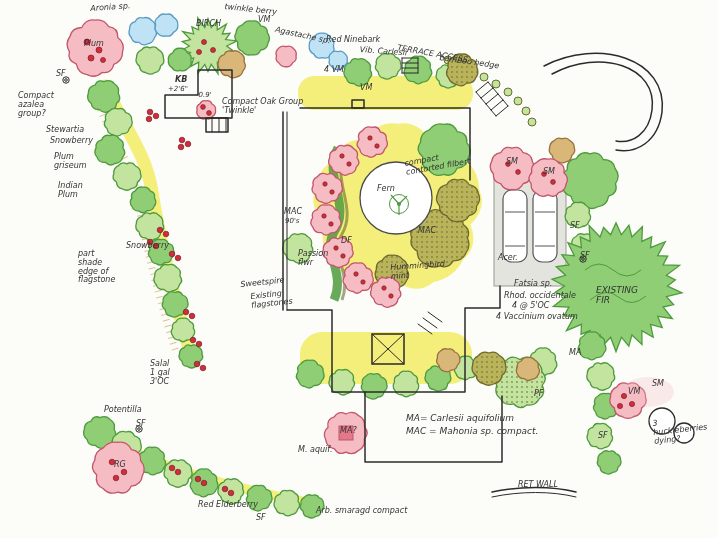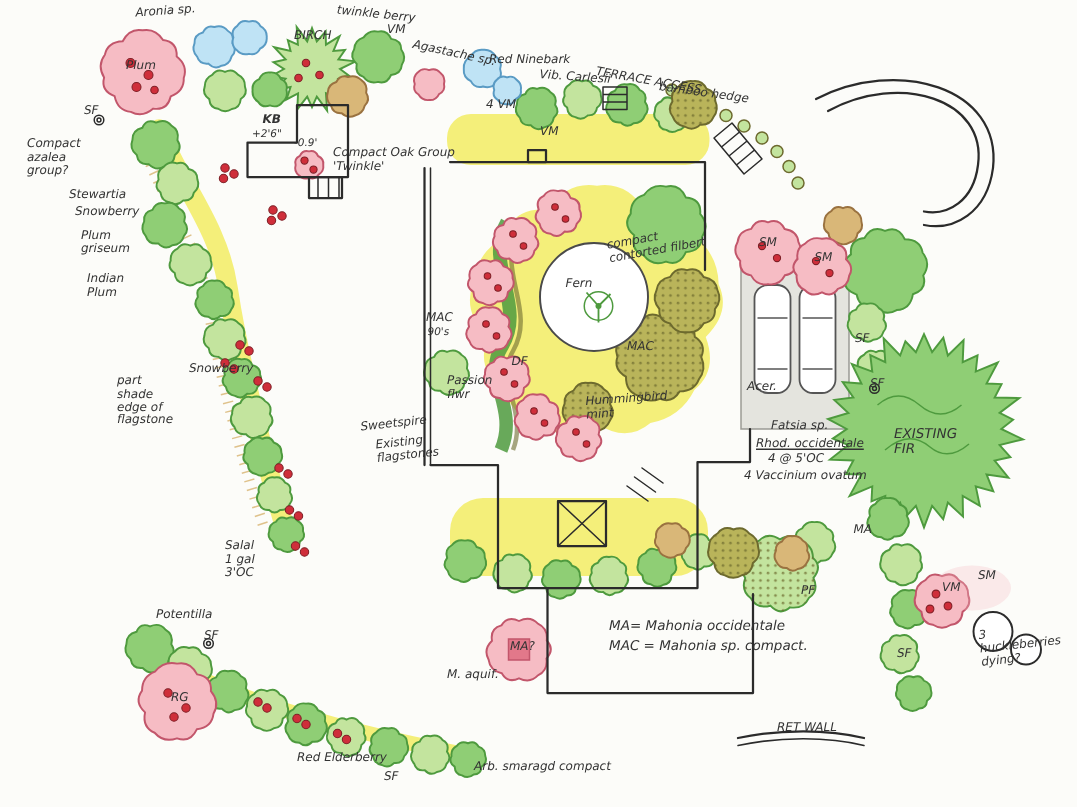--- a/index.html
+++ b/index.html
@@ -317,30 +317,30 @@
 edge of
 flagstone</div>
       <div class="lbl" style="left: 298px; top: 250px;">Passion
 flwr</div>
       <div class="lbl" style="left: 240px; top: 281px; transform: rotate(-6deg);">Sweetspire</div>
       <div class="lbl" style="left: 250px; top: 293px; transform: rotate(-6deg);">Existing
 flagstones</div>
       <div class="lbl" style="left: 390px; top: 264px; transform: rotate(-4deg);">Hummingbird
 mint</div>
       <div class="lbl" style="left: 514px; top: 280px;">Fatsia sp.</div>
-      <div class="lbl" style="left: 504px; top: 292px; text-decoration: underline;">Rhod. occidentale</div>
+      <div class="lbl" style="left: 504px; top: 292px;">Rhod. occidentale</div>
       <div class="lbl" style="left: 512px; top: 302px;">4 @ 5'OC</div>
       <div class="lbl" style="left: 496px; top: 313px;">4 Vaccinium ovatum</div>
       <div class="lbl" style="left: 498px; top: 254px;">Acer.</div>
       <div class="lbl" style="left: 596px; top: 286px; font-size: 9px;">EXISTING
 FIR</div>
       <div class="lbl" style="left: 580px; top: 252px;">SF</div>
       <div class="lbl" style="left: 569px; top: 349px; text-align: center;">MA</div>
       <div class="lbl" style="left: 534px; top: 390px;">PF</div>
-      <div class="lbl" style="left: 406px; top: 414px; font-size: 9px;">MA= Mahonia occidentale</div>
+      <div class="lbl" style="left: 406px; top: 414px; font-size: 9px;">MA= Carlesii aquifolium</div>
       <div class="lbl" style="left: 406px; top: 427px; font-size: 9px;">MAC = Mahonia sp. compact.</div>
       <div class="lbl" style="left: 518px; top: 481px; text-align: right;">RET  WALL</div>
       <div class="lbl" style="left: 652px; top: 420px; transform: rotate(-6deg);">3
 huckleberries
 dying?</div>
       <div class="lbl" style="left: 628px; top: 388px;">VM</div>
       <div class="lbl" style="left: 652px; top: 380px;">SM</div>
       <div class="lbl" style="left: 598px; top: 432px;">SF</div>
       <div class="lbl" style="left: 150px; top: 360px;">Salal
 1 gal

